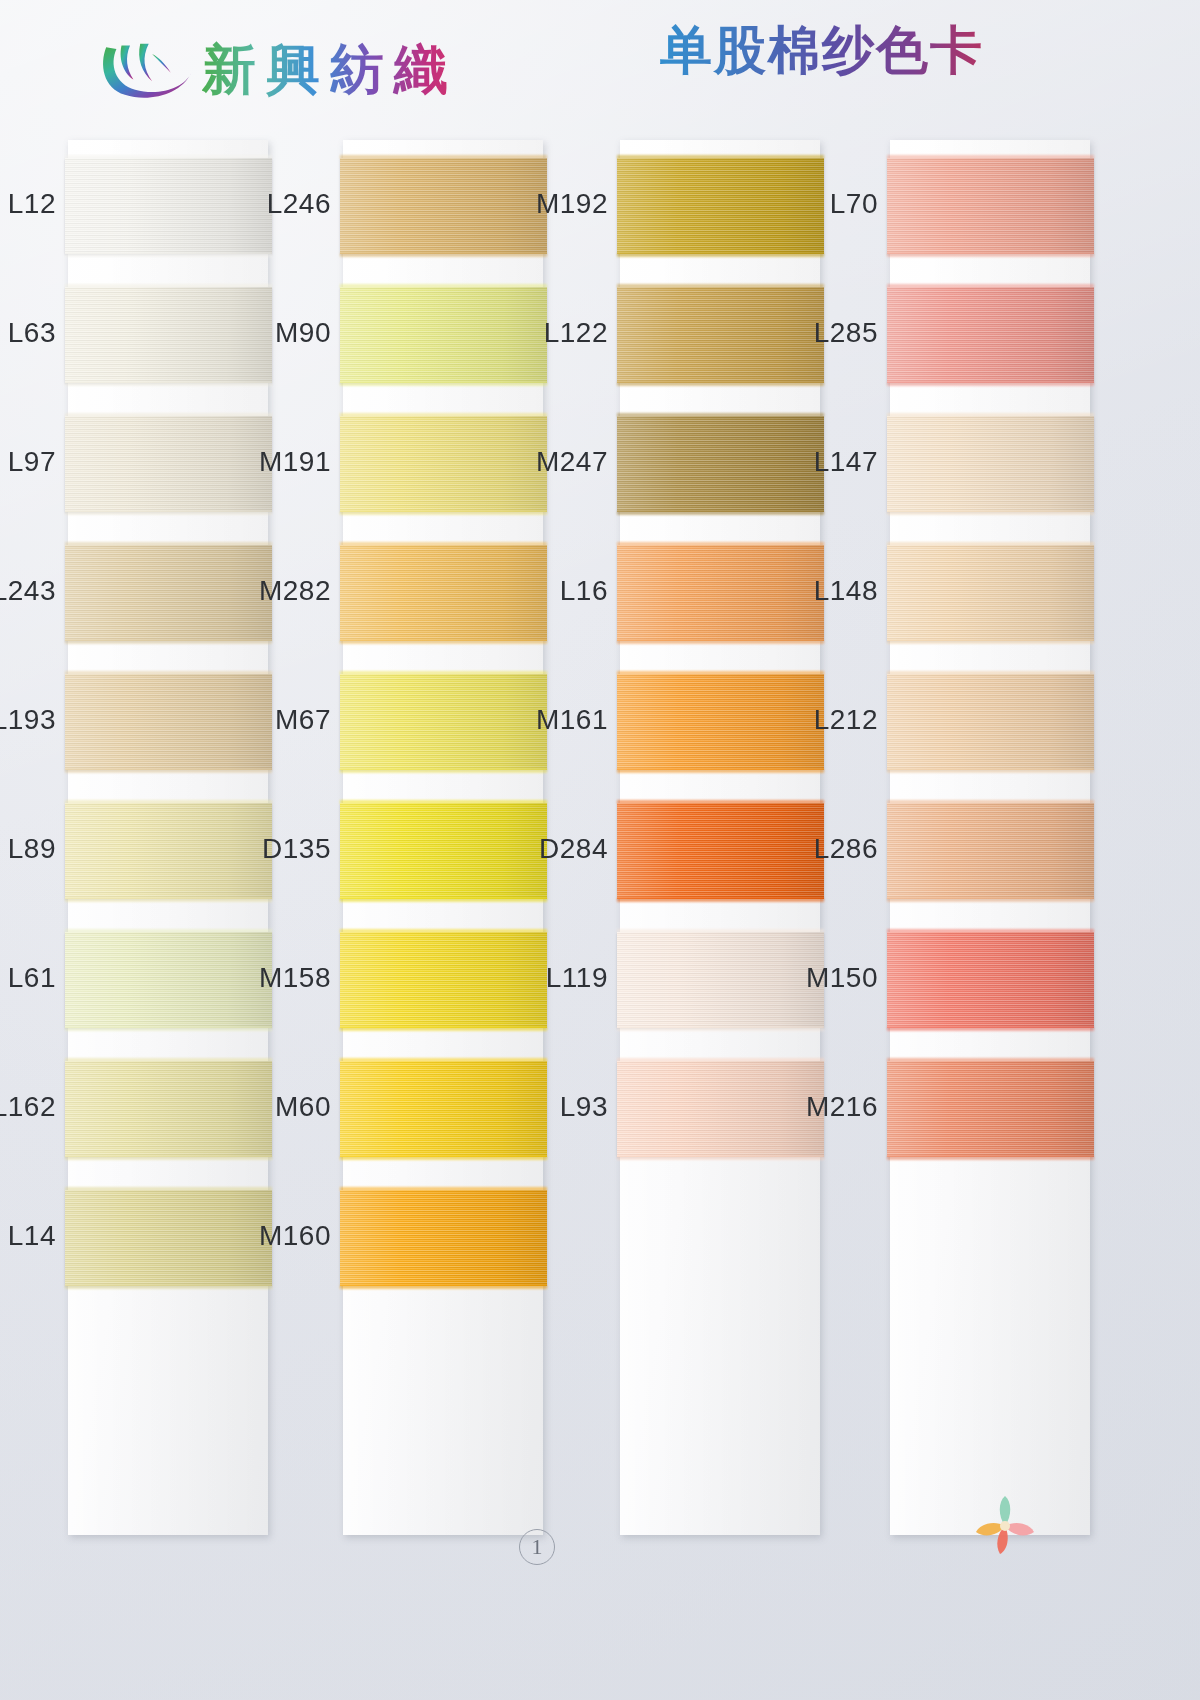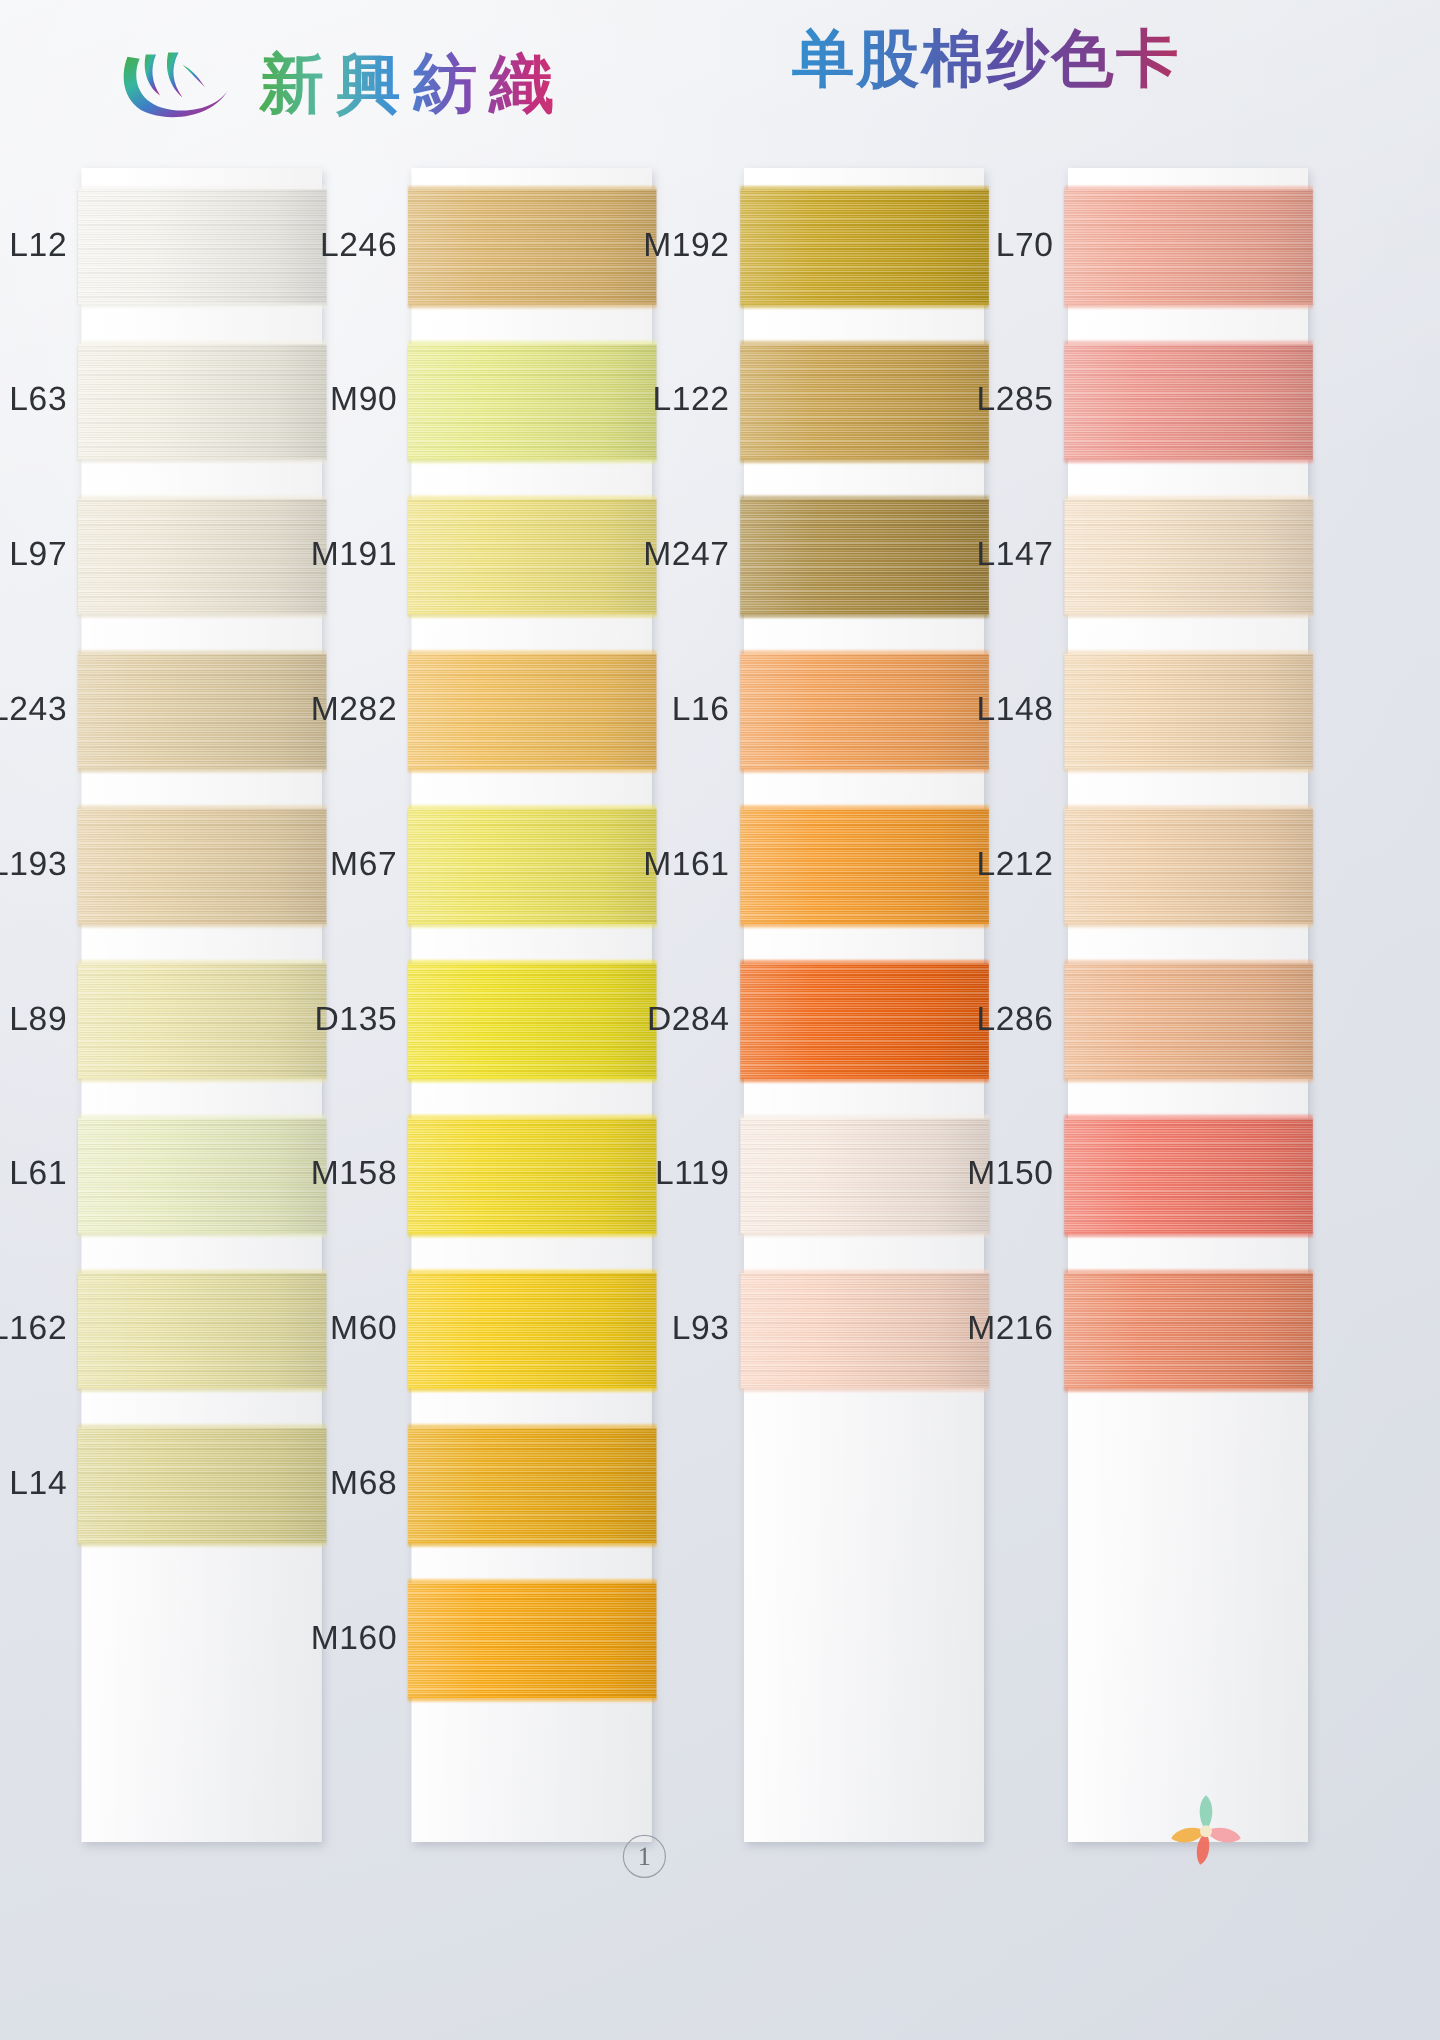--- a/index.html
+++ b/index.html
@@ -33,21 +33,21 @@
     position: absolute;
     top: 0; left: 0; right: 0;
     height: 140px;
   }
   .brand {
     position: absolute;
     left: 96px;
     top: 34px;
     display: flex;
     align-items: center;
-    gap: 18px;
+    gap: 4px;
   }
   .brand-mark { width: 102px; height: 72px; display:block; }
   .brand-name {
     font-family: "DejaVu Sans", sans-serif;
     font-size: 54px;
     font-weight: 700;
     letter-spacing: 10px;
     background: linear-gradient(90deg,#4cae52 0%, #57b7a8 22%, #3f8fd4 44%, #7a4fb5 66%, #c0307f 88%, #d0356d 100%);
     -webkit-background-clip: text;
     background-clip: text;
@@ -406,29 +406,20 @@
         <div class="row">
           <div class="yarn" style="background: rgb(251, 209, 22);">
             <div class="fray-top" style="background: rgb(251, 209, 22);"></div>
             <div class="threads"></div>
             <div class="sheen"></div>
             <div class="fray-bot" style="background: rgb(251, 209, 22);"></div>
           </div>
           <div class="code code-left">M60</div>
         </div>
         <div class="row">
-          <div class="yarn" style="background: rgb(237, 171, 18);">
-            <div class="fray-top" style="background: rgb(237, 171, 18);"></div>
-            <div class="threads"></div>
-            <div class="sheen"></div>
-            <div class="fray-bot" style="background: rgb(237, 171, 18);"></div>
-          </div>
-          <div class="code code-left">M68</div>
-        </div>
-        <div class="row">
           <div class="yarn" style="background: rgb(251, 168, 12);">
             <div class="fray-top" style="background: rgb(251, 168, 12);"></div>
             <div class="threads"></div>
             <div class="sheen"></div>
             <div class="fray-bot" style="background: rgb(251, 168, 12);"></div>
           </div>
           <div class="code code-left">M160</div>
         </div>
       </div>
   </div>

